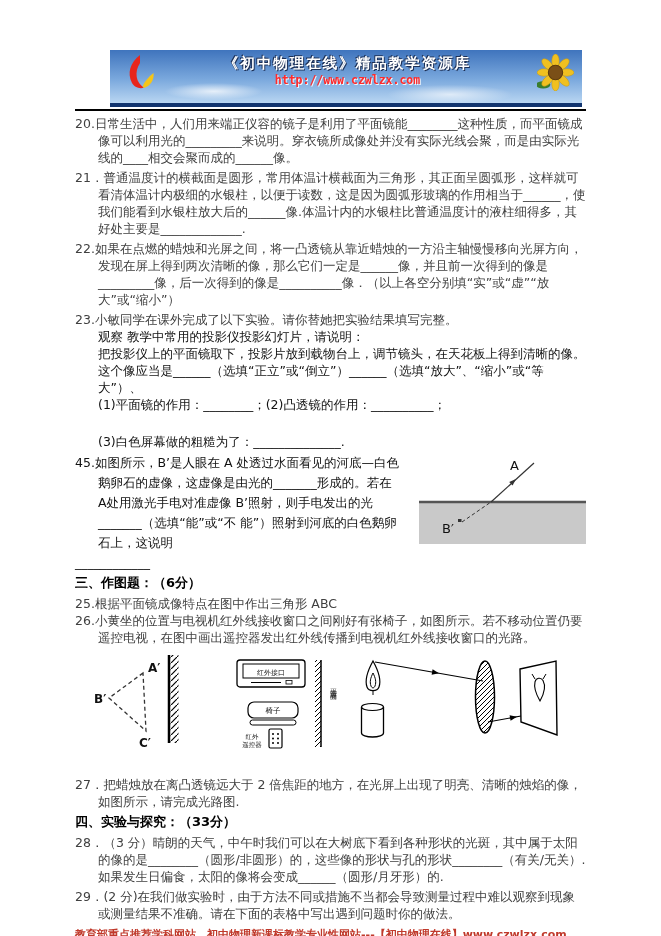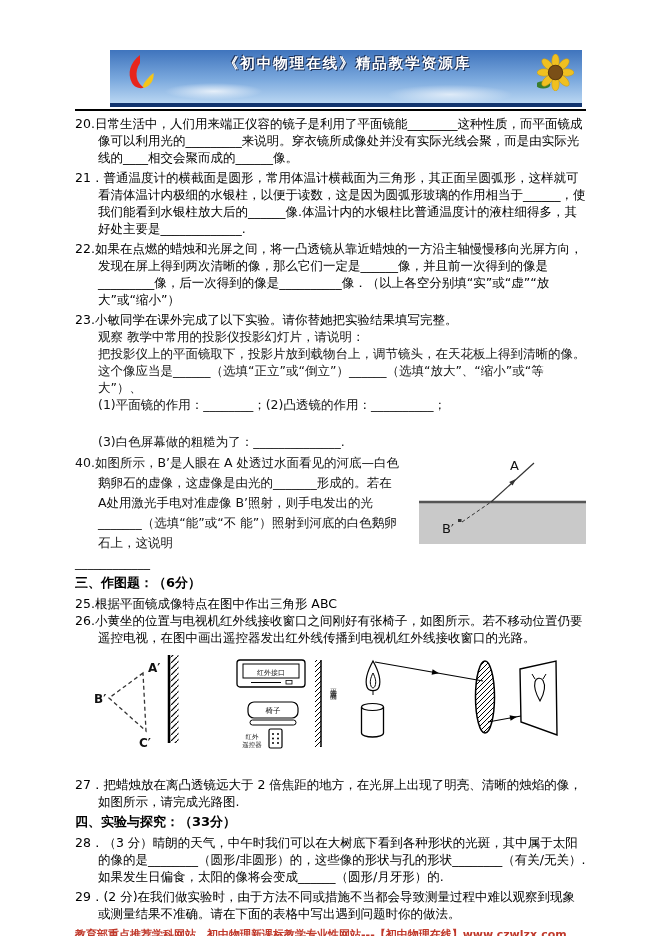--- a/index.html
+++ b/index.html
@@ -18,21 +18,21 @@
   .banner-logo { position:absolute; left:14px; top:3px; }
   .banner-center { position:absolute; left:55px; right:52px; top:4px; text-align:center; }
   .banner-title { font-family:"Liberation Serif",serif; font-size:14.5px; font-weight:bold; color:#fff;
     letter-spacing:2px; text-shadow:1px 1px 0 #1c2f55, -1px -1px 0 #1c2f55; white-space:nowrap; }
   .banner-url { margin-top:0px; font-family:"DejaVu Sans Mono",monospace; font-size:11.5px; font-weight:bold;
     color:#ff2b2b; text-shadow:1px 1px 0 rgba(255,255,255,.85); }
   .banner-flower { position:absolute; right:8px; top:4px; }
   .top-rule { border-top:2px solid #000; margin:2px 0 4px 0; }
 
   
-  .q  { font-size:12.5px; line-height:17px; color:#000000; padding-left:23px; text-indent:-23px;
+  .q  { font-size:12.5px; line-height:17px; color:#404040; padding-left:23px; text-indent:-23px;
         margin-bottom:3px; overflow-wrap:break-word; }
   .qc { font-size:12.5px; line-height:17px; color:#111; padding-left:23px; text-indent:0;
         margin-bottom:0; overflow-wrap:break-word; }
   .mb0 { margin-bottom:0; }
   .mb3 { margin-bottom:3px;margin-top:20px; }
   .sec { font-size:13px; font-weight:bold; color:#000; margin:1px 0 3px 0; }
 
   .q24-wrap { display:flow-root; min-height:107px; }
   .q24-fig  { float:right; margin:2px 0 0 6px; }
   .q24-text { font-size:12.5px; line-height:20px; color:#111; padding-left:23px; text-indent:-23px; overflow-wrap:break-word; }
@@ -56,20 +56,21 @@
 <div class="canvas">
   <div class="page">
 
     <div class="banner">
       <svg class="banner-logo" width="34" height="38" viewBox="0 0 34 38">
         <path d="M16 2 C6 10 3 20 8 30 C10 34 16 36.5 20 34.5 C12 30 10 19 16 10 Z" fill="#e8251c"></path>
         <path d="M20 35 C26.5 33 30.5 26.5 29.5 20 C24.5 24 20.5 28.5 18.5 33.5 Z" fill="#f5c518"></path>
       </svg>
       <div class="banner-center">
         <div class="banner-title">《初中物理在线》精品教学资源库</div>
+        <div class="banner-url">http://www.czwlzx.com</div>
       </div>
       <svg class="banner-flower" width="37" height="37" viewBox="0 0 36 36">
         <ellipse cx="6" cy="30" rx="7" ry="3.5" fill="#3a7d2c"></ellipse>
         <g fill="#f0c020" stroke="#c79a10" stroke-width="0.5">
           <ellipse cx="18" cy="7" rx="3.6" ry="7"></ellipse>
           <ellipse cx="18" cy="7" rx="3.6" ry="7" transform="rotate(45 18 18)"></ellipse>
           <ellipse cx="18" cy="7" rx="3.6" ry="7" transform="rotate(90 18 18)"></ellipse>
           <ellipse cx="18" cy="7" rx="3.6" ry="7" transform="rotate(135 18 18)"></ellipse>
           <ellipse cx="18" cy="7" rx="3.6" ry="7" transform="rotate(180 18 18)"></ellipse>
           <ellipse cx="18" cy="7" rx="3.6" ry="7" transform="rotate(225 18 18)"></ellipse>
@@ -95,21 +96,21 @@
       <svg class="q24-fig" width="180" height="103" viewBox="0 0 180 103">
         <rect x="13" y="47" width="167" height="42" fill="#c9c9c9"></rect>
         <line x1="13" y1="47" x2="180" y2="47" stroke="#555" stroke-width="2.5"></line>
         <line x1="85" y1="47" x2="128" y2="8" stroke="#333" stroke-width="1.2"></line>
         <polygon points="110,24 106.6,30.6 103.2,27" fill="#333"></polygon>
         <line x1="56" y1="67" x2="85" y2="47" stroke="#333" stroke-width="1" stroke-dasharray="3.5 2.5"></line>
         <rect x="52" y="64" width="3.5" height="3" fill="#333"></rect>
         <text x="104" y="15" font-size="13" fill="#111">A</text>
         <text x="36" y="78" font-size="13" fill="#111">B′</text>
       </svg>
-      <p class="q24-text">40.如图所示，B’是人眼在 A 处透过水面看见的河底—白色鹅卵石的虚像，这虚像是由光的_______形成的。若在 A处用激光手电对准虚像 B’照射，则手电发出的光_______（选填“能”或“不 能”）照射到河底的白色鹅卵石上，这说明</p>
+      <p class="q24-text">45.如图所示，B’是人眼在 A 处透过水面看见的河底—白色鹅卵石的虚像，这虚像是由光的_______形成的。若在 A处用激光手电对准虚像 B’照射，则手电发出的光_______（选填“能”或“不 能”）照射到河底的白色鹅卵石上，这说明</p>
       <p class="q24-blank">____________</p>
     </div>
 
     <p class="sec">三、作图题：（6分）</p>
     <p class="q mb0">25.根据平面镜成像特点在图中作出三角形 ABC</p>
     <p class="q">26.小黄坐的位置与电视机红外线接收窗口之间刚好有张椅子，如图所示。若不移动位置仍要遥控电视，在图中画出遥控器发出红外线传播到电视机红外线接收窗口的光路。</p>
 
     <div class="figrow">
 
       <svg class="fig-q25" width="135" height="122" viewBox="0 0 135 122">

